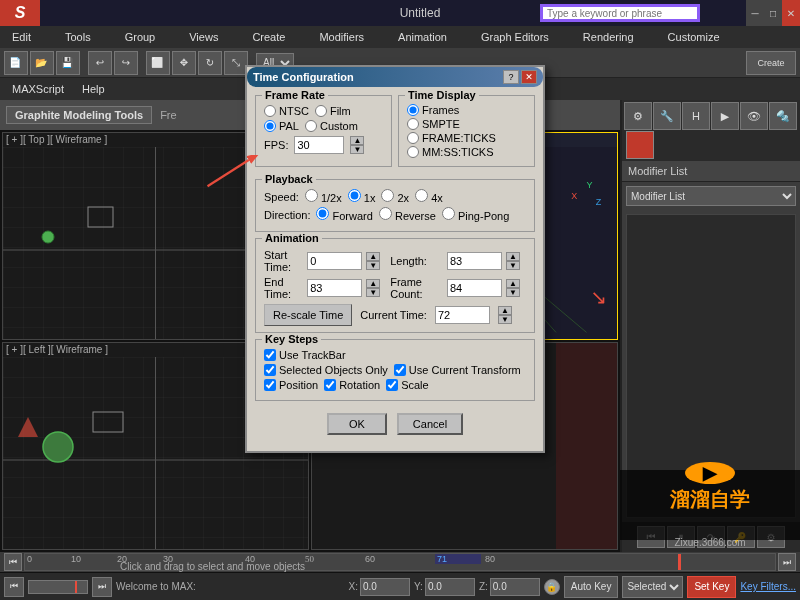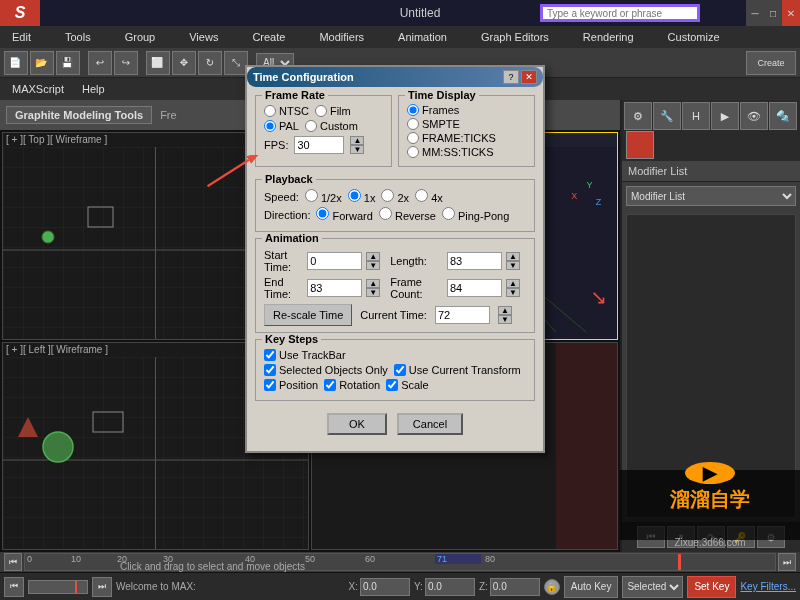--- a/index.html
+++ b/index.html
@@ -701,21 +701,21 @@
   <div id="bottom-timeline">
     <div style="display:flex;align-items:center;width:100%;position:relative;">
       <div style="width:18px;height:18px;background:#555;border:1px solid #777;display:flex;align-items:center;justify-content:center;color:#ddd;font-size:9px;cursor:pointer;">⏮</div>
       <div style="flex:1;position:relative;height:18px;background:#444;border:1px solid #555;margin:0 2px;">
         <div class="tl-numbers">
           <span class="tl-num" style="padding-left:2px;">0</span>
           <span class="tl-num">10</span>
           <span class="tl-num">20</span>
           <span class="tl-num">30</span>
           <span class="tl-num" style="position:absolute;left:220px;">40</span>
-          <span class="tl-num" style="position:absolute;left:280px;">50</span>
+          <span class="tl-num" style="position:absolute;left:280px;font-family:Liberation Serif, serif;">50</span>
           <span class="tl-num" style="position:absolute;left:340px;">60</span>
           <span class="tl-num" style="position:absolute;left:410px;color:#5af;background:#336;padding:0 2px;">71</span>
           <span class="tl-num" style="position:absolute;left:460px;">80</span>
         </div>
 
         <div style="position:absolute;top:0;left:87%;width:3px;height:100%;background:#e74c3c;"></div>
       </div>
       <div style="width:18px;height:18px;background:#555;border:1px solid #777;display:flex;align-items:center;justify-content:center;color:#ddd;font-size:9px;cursor:pointer;">⏭</div>
     </div>
   </div>

